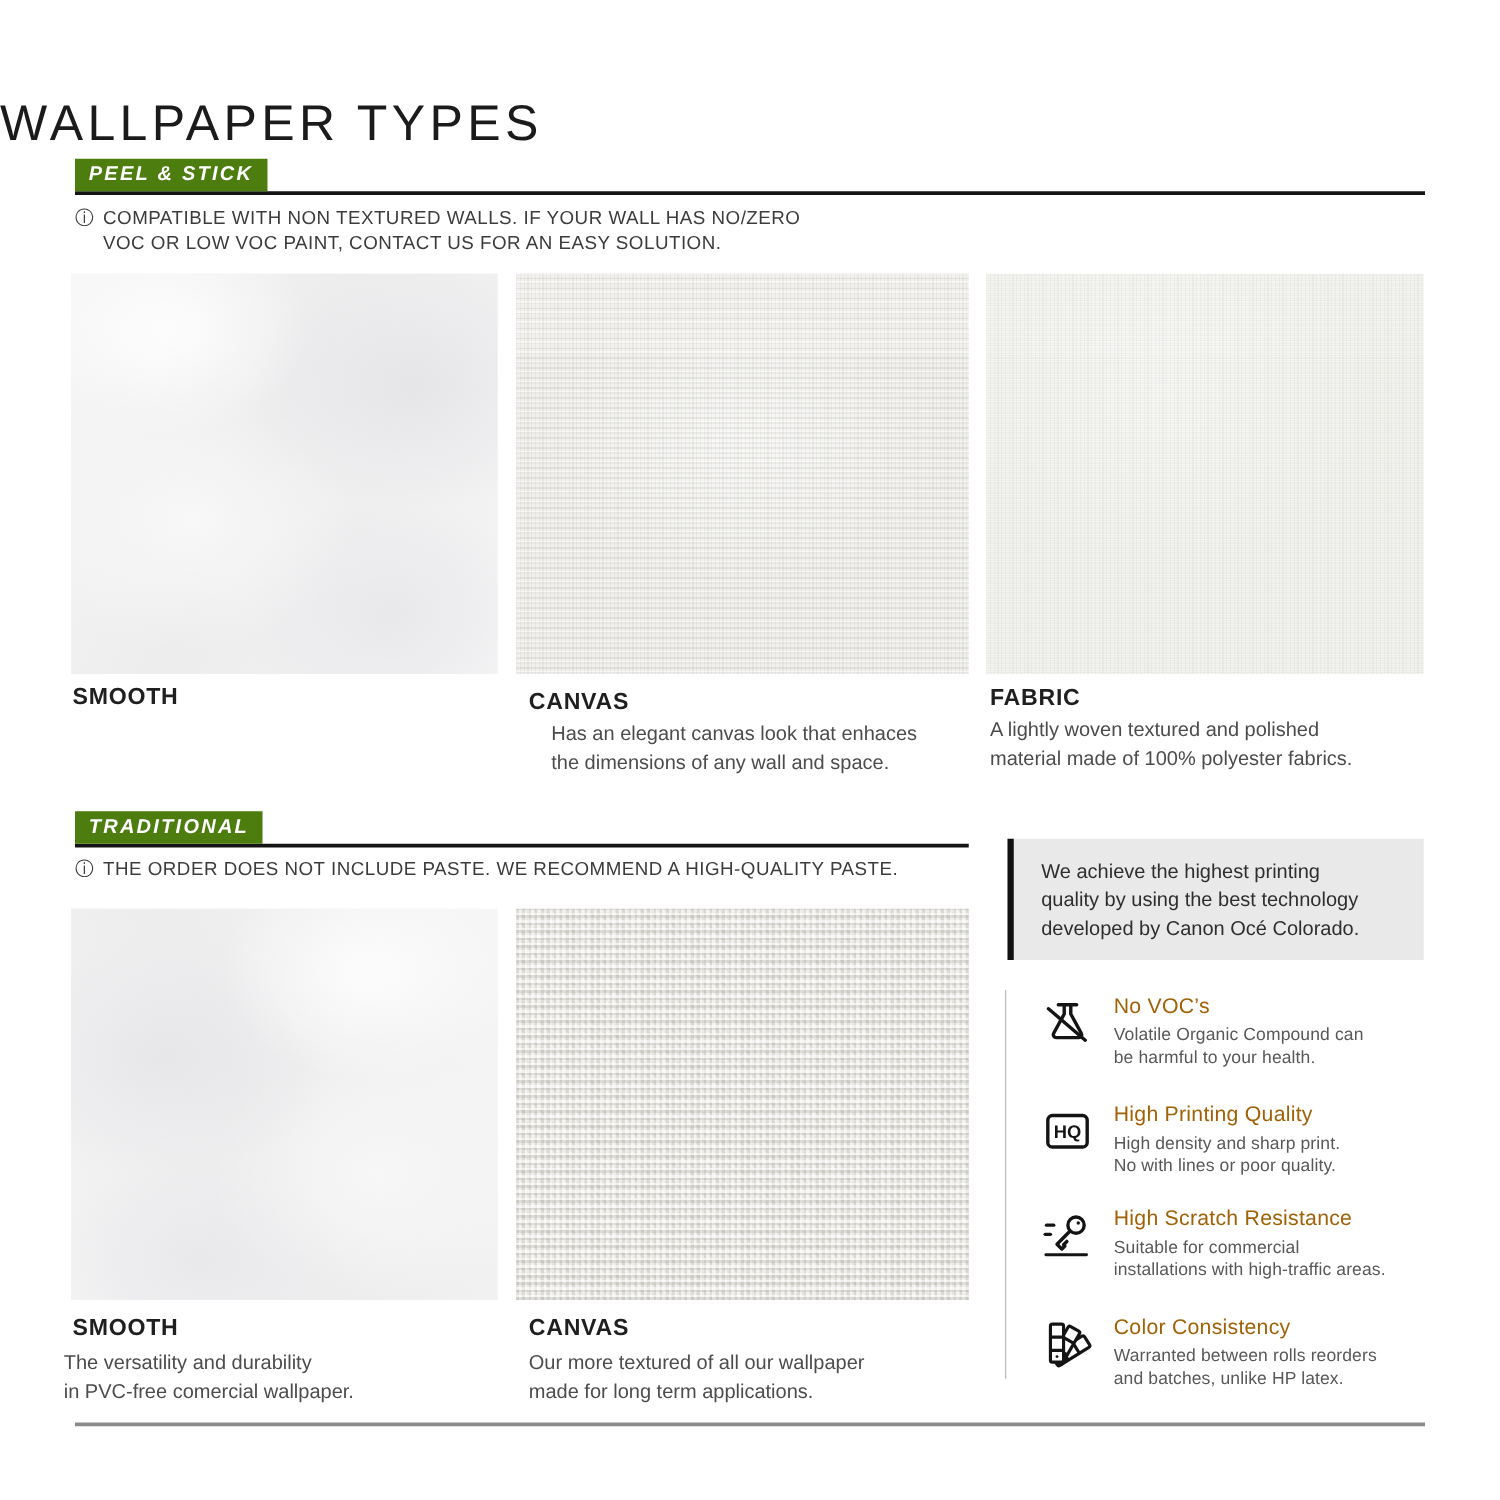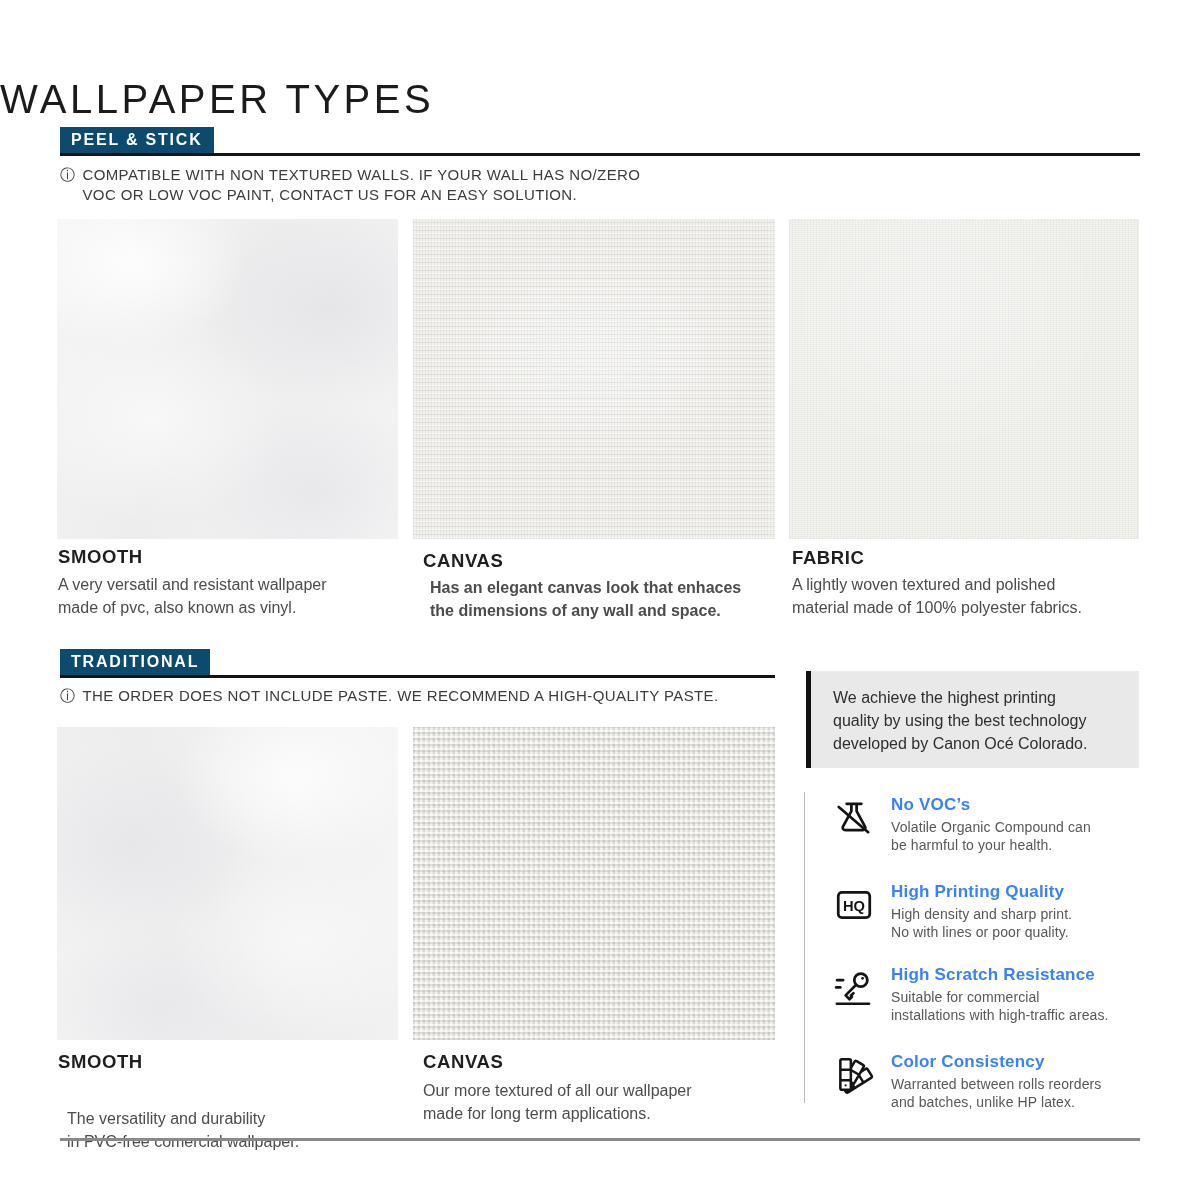--- a/index.html
+++ b/index.html
@@ -7,23 +7,23 @@
     font-family:"Liberation Sans",sans-serif;color:#141414;overflow:hidden;}
 
   
   .page-title{position:absolute;left:0;top:50px;width:995px;
     font-size:40px;font-weight:400;letter-spacing:3.5px;color:#1b1b1b;}
 
   
   .sec-rule{position:absolute;border-bottom:3px solid #141414;}
   .sec-rule.peel{left:60px;top:127px;width:1080px;}
   .sec-rule.trad{left:60px;top:649px;width:715px;}
-  .sec-badge{display:inline-block;background:#0c4a6e;color:#ffffff;
+  .sec-badge{display:inline-block;background:#4d7c0f;color:#ffffff;
     font-size:16px;font-weight:700;letter-spacing:1.8px;line-height:19px;
-    padding:3px 11px 4px;vertical-align:bottom;}
+    padding:3px 11px 4px;vertical-align:bottom;font-style:italic;}
 
   
   .note{position:absolute;display:flex;gap:7px;align-items:flex-start;
     font-size:15px;letter-spacing:0.4px;color:#3c3c3c;line-height:1.36;}
   .note.n1{left:60px;top:165px;}
   .note.n2{left:60px;top:686px;}
   .info-glyph{font-size:15px;line-height:1.36;color:#3c3c3c;}
   .note-text{white-space:pre-line;}
 
   
@@ -57,37 +57,37 @@
     radial-gradient(70% 60% at 40% 30%, rgba(255,255,255,.4) 0%, rgba(255,255,255,0) 75%);}
   .tex-canvas-coarse{background-color:#eeece8;background-image:
     repeating-linear-gradient(0deg, rgba(112,112,100,.15) 0 2px, rgba(255,255,255,.55) 2px 4px, transparent 4px 6px),
     repeating-linear-gradient(90deg, rgba(112,112,100,.12) 0 2px, rgba(255,255,255,.4) 2px 4px, transparent 4px 5px),
     repeating-linear-gradient(45deg, rgba(130,130,118,.07) 0 2px, transparent 2px 5px);}
 
   
   .sw-label{position:absolute;font-size:18.5px;font-weight:700;letter-spacing:.6px;color:#1f1f1f;}
   .sw-desc{position:absolute;font-size:16px;color:#4c4c4c;line-height:1.42;white-space:pre-line;}
   .cap-r1a{left:58px;top:546px;}   .capd-r1a{left:58px;top:574px;}
-  .cap-r1b{left:423px;top:550px;}  .capd-r1b{left:430px;top:577px;font-weight:bold;}
+  .cap-r1b{left:423px;top:550px;}  .capd-r1b{left:441px;top:577px;}
   .cap-r1c{left:792px;top:547px;}  .capd-r1c{left:792px;top:574px;}
-  .cap-r2a{left:58px;top:1051px;}  .capd-r2a{left:67px;top:1080px;margin-top:28px;}
+  .cap-r2a{left:58px;top:1051px;}  .capd-r2a{left:51px;top:1080px;}
   .cap-r2b{left:423px;top:1051px;} .capd-r2b{left:423px;top:1080px;}
 
   
   .quote-box{position:absolute;left:806px;top:671px;width:333px;height:97px;
     background:#e9e9e9;border-left:5px solid #111111;box-sizing:border-box;
     padding:15px 10px 12px 22px;}
   .quote-text{font-size:16px;line-height:23px;color:#2e2e2e;white-space:pre-line;}
   .features-rail{position:absolute;left:804px;top:792px;width:1px;height:311px;background:#bdbdbd;}
 
   .feature{position:absolute;left:833px;width:320px;display:flex;gap:16px;align-items:flex-start;}
   .feat-1{top:795px;} .feat-2{top:882px;} .feat-3{top:965px;} .feat-4{top:1052px;}
   .f-icon{flex:none;width:42px;height:44px;margin-top:2px;}
   .f-icon svg{width:42px;height:42px;display:block;}
-  .f-title{font-size:17px;font-weight:700;color:#3b82f6;margin:0 0 3px 0;letter-spacing:.2px;}
+  .f-title{font-size:17px;font-weight:400;color:#a16207;margin:0 0 3px 0;letter-spacing:.2px;}
   .f-desc{font-size:14px;color:#585858;line-height:1.3;white-space:pre-line;letter-spacing:.1px;}
 
   
   .bottom-rule{position:absolute;left:60px;top:1138px;width:1080px;border-top:3px solid #8a8a8a;}
 </style>
 </head>
 <body>
 
 <div class="canvas-page">
 
@@ -101,22 +101,20 @@
     <span class="info-glyph">ⓘ</span>
     <span class="note-text">COMPATIBLE WITH NON TEXTURED WALLS. IF YOUR WALL HAS NO/ZERO
 VOC OR LOW VOC PAINT, CONTACT US FOR AN EASY SOLUTION.</span>
   </div>
 
   <div class="swatch sw-r1a tex-smooth-a"></div>
   <div class="swatch sw-r1b tex-canvas-fine"></div>
   <div class="swatch sw-r1c tex-fabric"></div>
 
   <div class="sw-label cap-r1a">SMOOTH</div>
-  <div class="sw-desc capd-r1a">A very versatil and resistant wallpaper
-made of pvc, also known as vinyl.</div>
   <div class="sw-label cap-r1b">CANVAS</div>
   <div class="sw-desc capd-r1b">Has an elegant canvas look that enhaces
 the dimensions of any wall and space.</div>
   <div class="sw-label cap-r1c">FABRIC</div>
   <div class="sw-desc capd-r1c">A lightly woven textured and polished
 material made of 100% polyester fabrics.</div>
 
   <div class="sec-rule trad">
     <span class="sec-badge">TRADITIONAL</span>
   </div>

